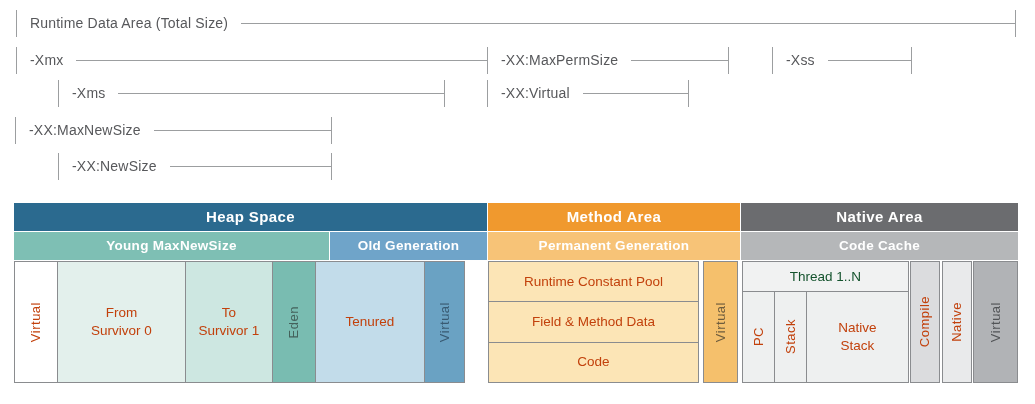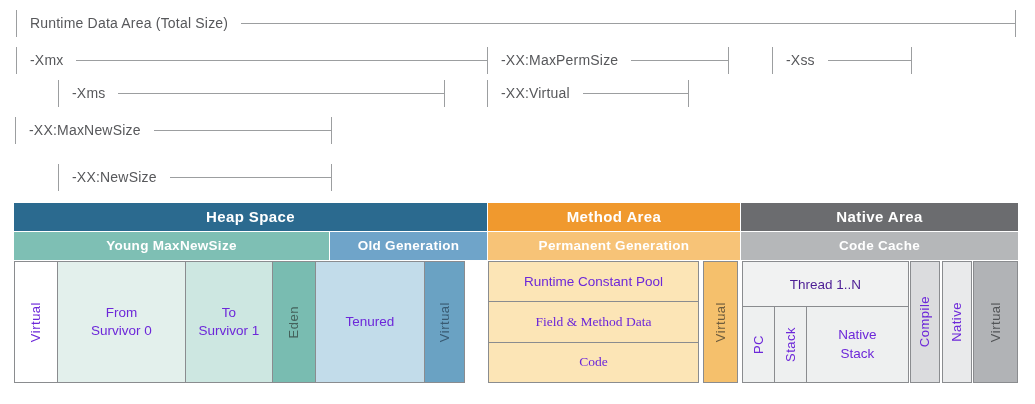--- a/index.html
+++ b/index.html
@@ -26,34 +26,34 @@
   }
   .h2row{display:flex;height:28px;margin-top:1px;}
   .h2{
     height:28px;line-height:28px;text-align:center;color:#ffffff;
     font-weight:bold;font-size:13.5px;letter-spacing:.3px;
   }
   .bodyrow{display:flex;height:122px;margin-top:1px;position:relative;}
   .cell{
     box-sizing:border-box;border:1px solid #8a8c8f;height:100%;
     display:flex;align-items:center;justify-content:center;text-align:center;
-    font-size:13.5px;line-height:1.35;white-space:pre-line;color:#6d28d9;
+    font-size:13.5px;line-height:1.35;white-space:pre-line;color:#c2410c;
   }
   .m{margin-left:-1px;}
   .vtext{
     writing-mode:vertical-rl;transform:rotate(180deg);
     font-size:13px;letter-spacing:.5px;white-space:nowrap;
   }
   .stackcol{box-sizing:border-box;display:flex;flex-direction:column;height:100%;}
   .stackcol .cell{width:100%;flex:1;}
-  .stackcol .cell + .cell{margin-top:-1px;font-family:Liberation Serif, serif;}
+  .stackcol .cell + .cell{margin-top:-1px;}
   .thread-group{box-sizing:border-box;display:flex;flex-direction:column;height:100%;}
   .thread-h{
-    box-sizing:border-box;height:46px;border:1px solid #8a8c8f;
-    display:flex;align-items:center;justify-content:center;font-size:13.5px;color:#4c1d95;
+    box-sizing:border-box;height:31px;border:1px solid #8a8c8f;
+    display:flex;align-items:center;justify-content:center;font-size:13.5px;color:#14532d;
   }
   .thread-cells{display:flex;flex:1;margin-top:-1px;}
   .gap2{width:2px;height:100%;}
   .gap4{width:4px;height:100%;}
   .gap1{width:1px;height:100%;}
 </style>
 </head>
 <body>
 
 <div class="stage">
@@ -76,21 +76,21 @@
     <span class="dim-label">-Xms</span>
   </div>
   <div class="dim" style="left:487px;top:80px;width:200px">
     <span class="dim-label">-XX:Virtual</span>
   </div>
 
   <div class="dim" style="left:15px;top:117px;width:315px">
     <span class="dim-label">-XX:MaxNewSize</span>
   </div>
 
-  <div class="dim" style="left:58px;top:164px;width:272px">
+  <div class="dim" style="left:58px;top:153px;width:272px">
     <span class="dim-label">-XX:NewSize</span>
   </div>
 
   <div class="col" style="left:14px;width:473px">
     <div class="h1" style="background:var(--heap_header)">Heap Space</div>
     <div class="h2row">
       <div class="h2" style="width:315px;margin-right:1px;background:var(--young_header)">Young MaxNewSize</div>
       <div class="h2" style="flex:1;background:var(--old_header)">Old Generation</div>
     </div>
     <div class="bodyrow">

